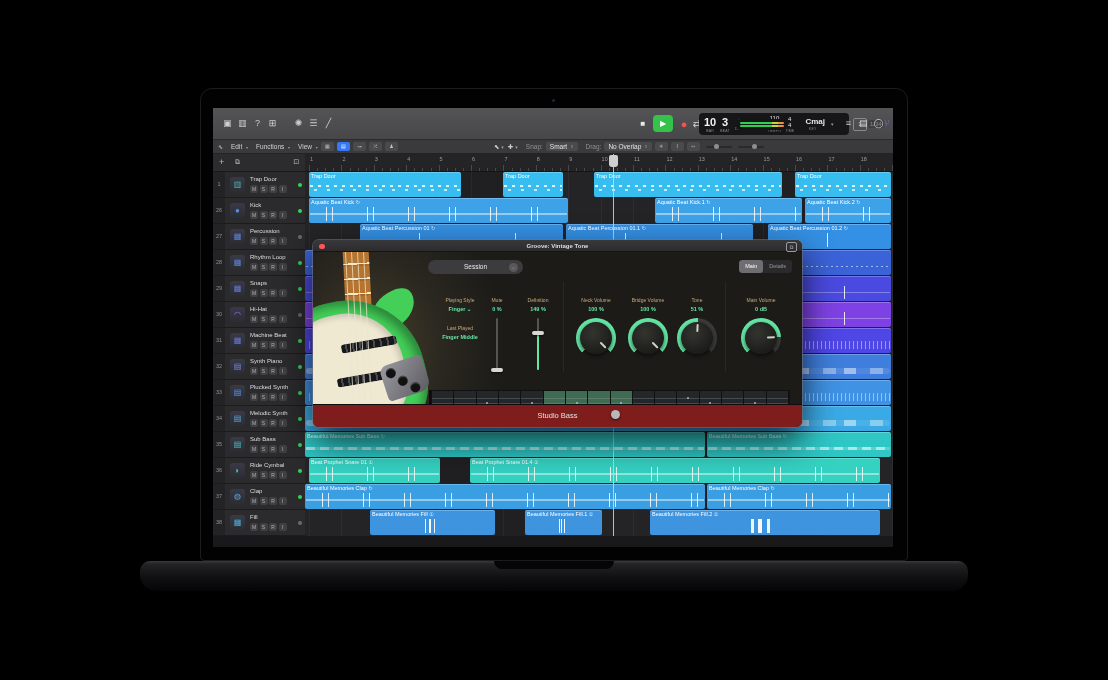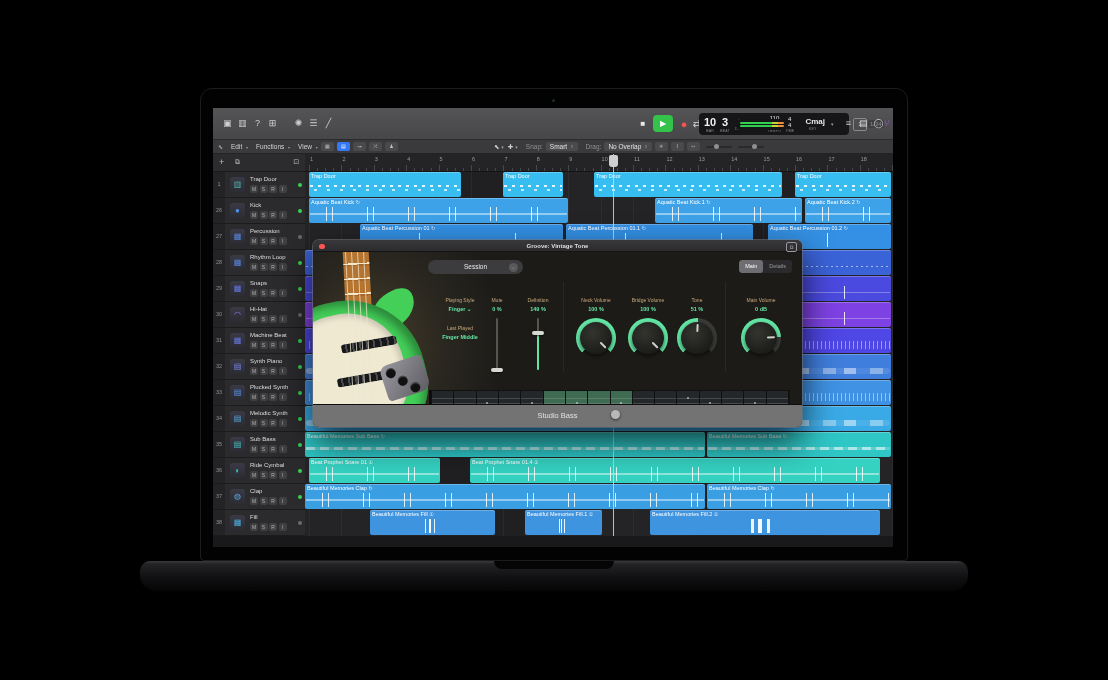--- a/index.html
+++ b/index.html
@@ -157,21 +157,21 @@
   
   #fretboard{left:118px;top:138px;width:359px;height:25px;background:#222423;border:1px solid #111;
              box-sizing:border-box;display:flex;}
   .fret{flex:1;border-right:1px solid #101211;position:relative;background:#24272a;}
   .fret.hl{background:#3f6b52;}
   .fret .sline{position:absolute;left:0;right:0;height:1px;background:rgba(180,180,180,.25);}
   .fdot{position:absolute;left:50%;top:50%;width:2px;height:2px;margin:-1px;border-radius:50%;background:#cfcfd2;opacity:.8;}
   .fdot.d2a{top:30%;} .fdot.d2b{top:70%;}
   #fb-nut{position:absolute;left:116px;top:138px;width:3px;height:25px;background:#0c0c0c;}
   #fb-handle{left:298px;top:158px;width:9px;height:9px;border-radius:50%;background:#b8b8ba;box-shadow:0 1px 3px rgba(0,0,0,.6);z-index:3;}
-  #pl-footer{left:0;top:164px;width:489px;height:23px;background:#737373;border-top:1px solid #0e0e10;
+  #pl-footer{left:0;top:164px;width:489px;height:23px;background:#7f1d1d;border-top:1px solid #0e0e10;
              box-sizing:border-box;color:#e2e2e4;font-size:7.5px;text-align:center;line-height:22px;}
 </style>
 </head>
 <body>
 
 <div class="abs" id="base">
   <div class="abs" id="base-groove"></div>
 </div>
 <div class="abs" id="bezel"></div>
 <div class="abs" id="camera-dot"></div>

